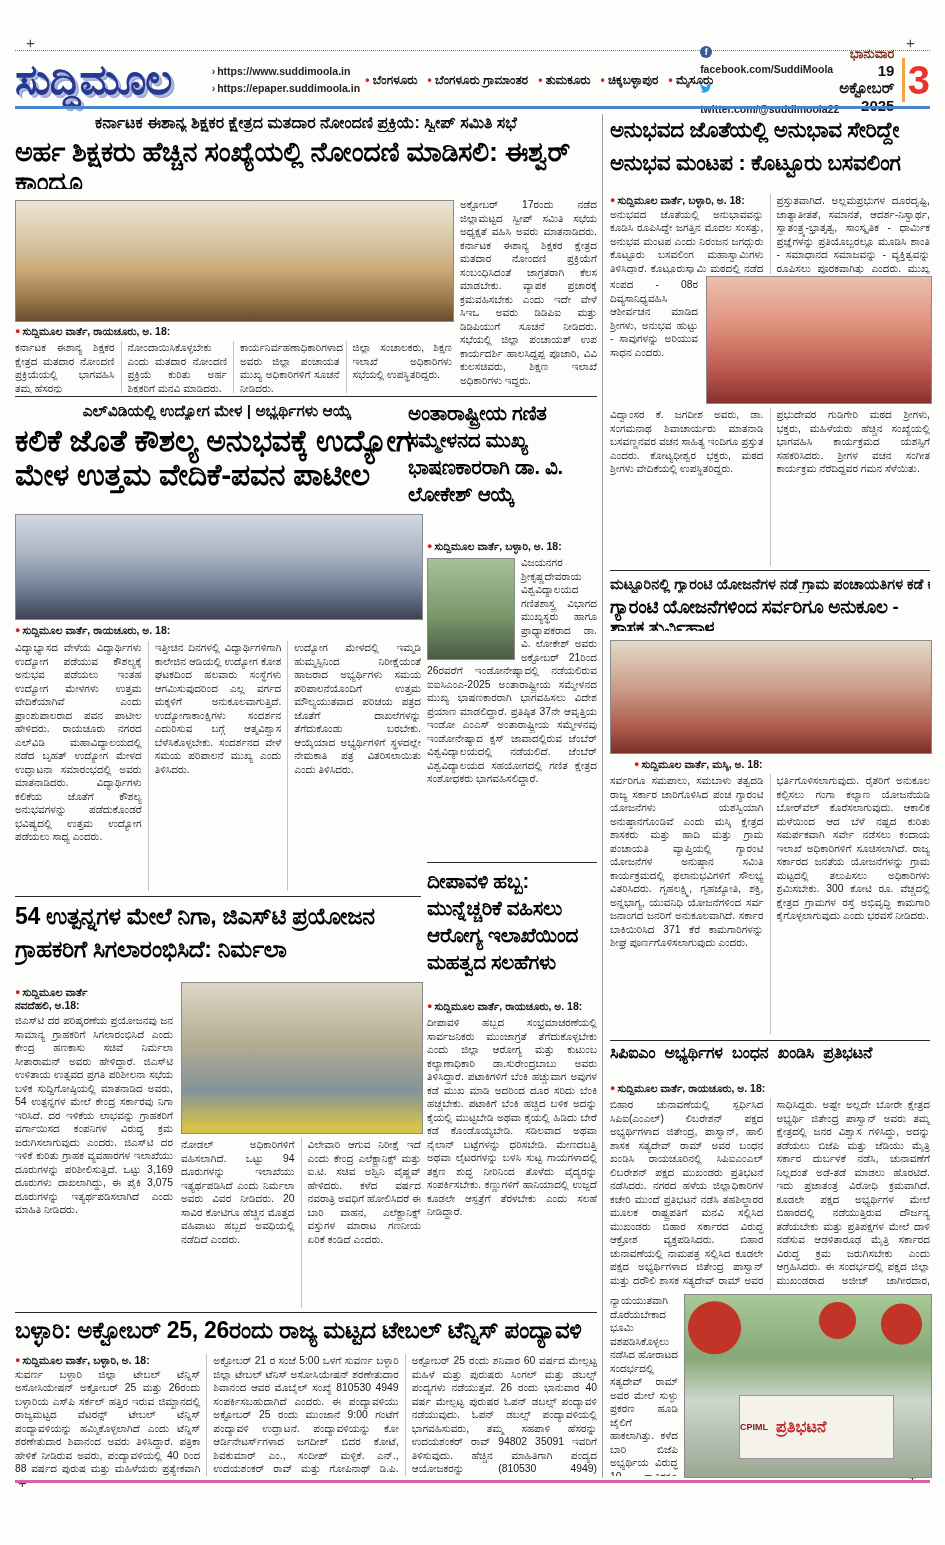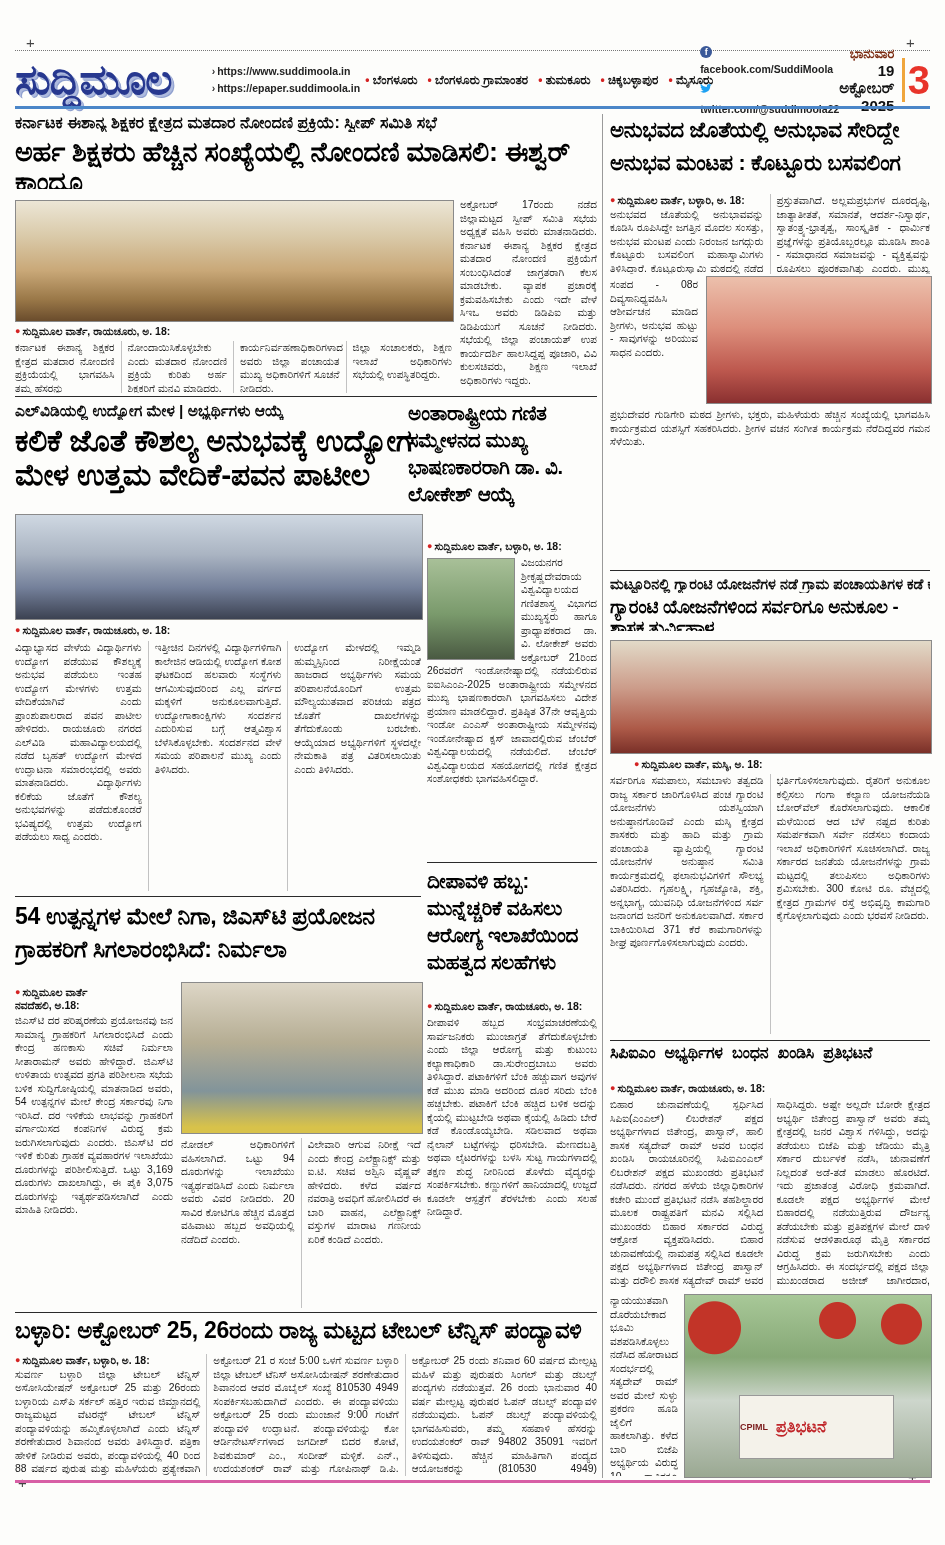--- a/index.html
+++ b/index.html
@@ -20,21 +20,21 @@
   .city::before{content:"• ";color:#d42323;}
   .social{font-size:10.5px;font-weight:700;color:#222;line-height:1.9;}
   .fb-badge{display:inline-block;width:12px;height:12px;border-radius:50%;background:#3b5998;color:#fff;
             font-size:9px;font-weight:800;text-align:center;line-height:12px;margin-right:4px;vertical-align:-2px;}
   .tw-badge{display:inline-block;width:13px;height:10px;margin-right:3px;}
   .day{font-size:13px;font-weight:800;color:#7a2a10;text-align:right;}
   .fulldate{font-size:15px;font-weight:800;color:#111;text-align:right;}
   .orange-bar{background:#f0a63c;width:3px;}
   .pagenum{font-size:40px;font-weight:800;color:#e8342a;line-height:1.0;}
   
-  .kicker{font-weight:800;color:#0a0a0a;overflow:hidden;white-space:nowrap;}
+  .kicker{font-weight:800;color:#0a0a0a;overflow:hidden;white-space:nowrap;text-align:center;}
   .headline{font-weight:800;color:#000;line-height:1.12;letter-spacing:-0.3px;overflow:hidden;}
   .byline{font-size:10.5px;font-weight:800;color:#111;}
   .bullet{color:#d42323;font-size:9px;vertical-align:1px;margin-right:2px;}
   .bodytxt{font-size:10.4px;line-height:1.3;text-align:justify;color:#161616;overflow:hidden;}
   .cols{display:flex;overflow:hidden;}
   .cols > div{flex:1;padding:0 6px;border-right:1px solid #c2c2c2;overflow:hidden;}
   .cols > div:first-child{padding-left:0;}
   .cols > div:last-child{border-right:none;padding-right:0;}
   .hdiv{background:#2a2a2a;height:1px;}
   .vdiv{background:#9a9a9a;width:1px;}
@@ -158,20 +158,21 @@
   <div class="abs cols bodytxt" style="left:610px;top:194px;width:320px;height:80px;">
     <div>
       <div class="byline"><span class="bullet">●</span><span>ಸುದ್ದಿಮೂಲ ವಾರ್ತೆ, ಬಳ್ಳಾರಿ, ಅ. 18:</span></div>
       <span>ಅನುಭವದ ಜೊತೆಯಲ್ಲಿ ಅನುಭಾವವನ್ನು ಕೂಡಿಸಿ ರೂಪಿಸಿದ್ದೇ ಜಗತ್ತಿನ ಮೊದಲ ಸಂಸತ್ತು, ಅನುಭವ ಮಂಟಪ ಎಂದು ನಿರಂಜನ ಜಗದ್ಗುರು ಕೊಟ್ಟೂರು ಬಸವಲಿಂಗ ಮಹಾಸ್ವಾಮಿಗಳು ತಿಳಿಸಿದ್ದಾರೆ. ಕೊಟ್ಟೂರುಸ್ವಾಮಿ ಮಠದಲ್ಲಿ ನಡೆದ ಶಿವಾನುಭವ</span>
     </div>
     <div>ಪ್ರಸ್ತುತವಾಗಿದೆ. ಅಲ್ಲಮಪ್ರಭುಗಳ ದೂರದೃಷ್ಟಿ, ಜಾತ್ಯಾತೀತತೆ, ಸಮಾನತೆ, ಆದರ್ಶ-ನಿಸ್ವಾರ್ಥ, ಸ್ವಾತಂತ್ರ್ಯ-ಭ್ರಾತೃತ್ವ, ಸಾಂಸ್ಕೃತಿಕ - ಧಾರ್ಮಿಕ ಪ್ರಜ್ಞೆಗಳನ್ನು ಪ್ರತಿಯೊಬ್ಬರಲ್ಲೂ ಮೂಡಿಸಿ ಶಾಂತಿ - ಸಮಾಧಾನದ ಸಮಾಜವನ್ನು - ವ್ಯಕ್ತಿತ್ವವನ್ನು ರೂಪಿಸಲು ಪೂರಕವಾಗಿತ್ತು ಎಂದರು. ಮುಖ್ಯ ಅತಿಥಿಗಳಾಗಿದ್ದ ನಾಟಕಕಾರ,</div>
   </div>
   <div class="abs bodytxt" style="left:610px;top:278px;width:88px;height:124px;">ಸಂಪದ - 08ರ ದಿವ್ಯಸಾನಿಧ್ಯವಹಿಸಿ ಆಶೀರ್ವಚನ ಮಾಡಿದ ಶ್ರೀಗಳು, ಅನುಭವ ಹುಟ್ಟು - ಸಾವುಗಳನ್ನು ಅರಿಯುವ ಸಾಧನ ಎಂದರು.</div>
   <div class="abs ph ph-mantapa" style="left:706px;top:276px;width:224px;height:126px;"></div>
   <div class="abs cols bodytxt" style="left:610px;top:408px;width:320px;height:158px;">
+    <div>ವಿದ್ವಾಂಸರ ಕೆ. ಜಗದೀಶ ಅವರು, ಡಾ. ಸಂಗಮನಾಥ ಶಿವಾಚಾರ್ಯರು ಮಾತನಾಡಿ ಬಸವಣ್ಣನವರ ವಚನ ಸಾಹಿತ್ಯ ಇಂದಿಗೂ ಪ್ರಸ್ತುತ ಎಂದರು. ಕೋಟ್ಯಧೀಶ್ವರ ಭಕ್ತರು, ಮಠದ ಶ್ರೀಗಳು ವೇದಿಕೆಯಲ್ಲಿ ಉಪಸ್ಥಿತರಿದ್ದರು.</div>
     <div>ಪ್ರಭುದೇವರ ಗುಡಿಗೇರಿ ಮಠದ ಶ್ರೀಗಳು, ಭಕ್ತರು, ಮಹಿಳೆಯರು ಹೆಚ್ಚಿನ ಸಂಖ್ಯೆಯಲ್ಲಿ ಭಾಗವಹಿಸಿ ಕಾರ್ಯಕ್ರಮದ ಯಶಸ್ಸಿಗೆ ಸಹಕರಿಸಿದರು. ಶ್ರೀಗಳ ವಚನ ಸಂಗೀತ ಕಾರ್ಯಕ್ರಮ ನೆರೆದಿದ್ದವರ ಗಮನ ಸೆಳೆಯಿತು.</div>
   </div>
   <div class="abs hdiv" style="left:610px;top:570px;width:320px;"></div>
 
   <div class="abs kicker" style="left:610px;top:576px;width:320px;font-size:14.5px;">ಮಟ್ಟೂರಿನಲ್ಲಿ ಗ್ಯಾರಂಟಿ ಯೋಜನೆಗಳ ನಡೆ ಗ್ರಾಮ ಪಂಚಾಯತಿಗಳ ಕಡೆ ಕಾರ್ಯಕ್ರಮ</div>
   <div class="abs headline" style="left:610px;top:597px;width:320px;height:34px;font-size:18.5px;">ಗ್ಯಾರಂಟಿ ಯೋಜನೆಗಳಿಂದ ಸರ್ವರಿಗೂ ಅನುಕೂಲ - ಶಾಸಕ ತುರ್ವಿಹಾಳ</div>
   <div class="abs ph ph-guarantee" style="left:610px;top:640px;width:320px;height:112px;"></div>
   <div class="abs byline" style="left:610px;top:758px;width:320px;margin-left:24px;"><span class="bullet">●</span><span>ಸುದ್ದಿಮೂಲ ವಾರ್ತೆ, ಮಸ್ಕಿ, ಅ. 18:</span></div>
   <div class="abs cols bodytxt" style="left:610px;top:774px;width:320px;height:260px;">
     <div>ಸರ್ವರಿಗೂ ಸಮಪಾಲು, ಸಮಬಾಳು ತತ್ವದಡಿ ರಾಜ್ಯ ಸರ್ಕಾರ ಜಾರಿಗೊಳಿಸಿದ ಪಂಚ ಗ್ಯಾರಂಟಿ ಯೋಜನೆಗಳು ಯಶಸ್ವಿಯಾಗಿ ಅನುಷ್ಠಾನಗೊಂಡಿವೆ ಎಂದು ಮಸ್ಕಿ ಕ್ಷೇತ್ರದ ಶಾಸಕರು ಮತ್ತು ಹಾದಿ ಮತ್ತು ಗ್ರಾಮ ಪಂಚಾಯತಿ ವ್ಯಾಪ್ತಿಯಲ್ಲಿ ಗ್ಯಾರಂಟಿ ಯೋಜನೆಗಳ ಅನುಷ್ಠಾನ ಸಮಿತಿ ಕಾರ್ಯಕ್ರಮದಲ್ಲಿ ಫಲಾನುಭವಿಗಳಿಗೆ ಸೌಲಭ್ಯ ವಿತರಿಸಿದರು. ಗೃಹಲಕ್ಷ್ಮಿ, ಗೃಹಜ್ಯೋತಿ, ಶಕ್ತಿ, ಅನ್ನಭಾಗ್ಯ, ಯುವನಿಧಿ ಯೋಜನೆಗಳಿಂದ ಸರ್ವ ಜನಾಂಗದ ಜನರಿಗೆ ಅನುಕೂಲವಾಗಿದೆ. ಸರ್ಕಾರ ಬಾಕಿಯಿರಿಸಿದ 371 ಕೆರೆ ಕಾಮಗಾರಿಗಳನ್ನು ಶೀಘ್ರ ಪೂರ್ಣಗೊಳಿಸಲಾಗುವುದು ಎಂದರು.</div>

